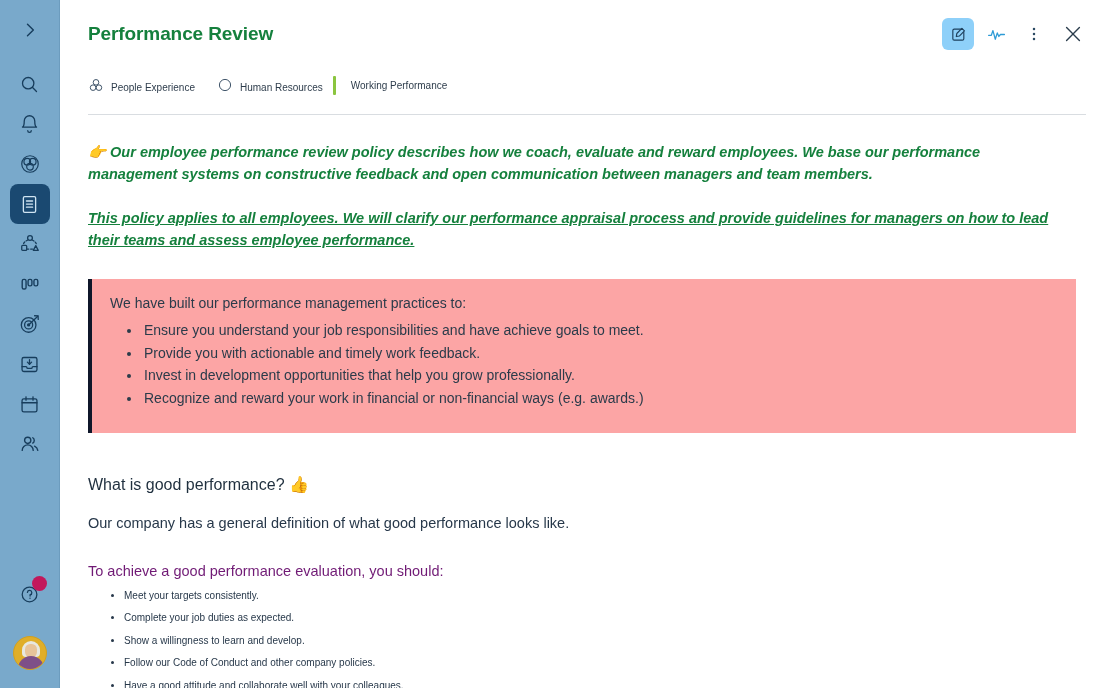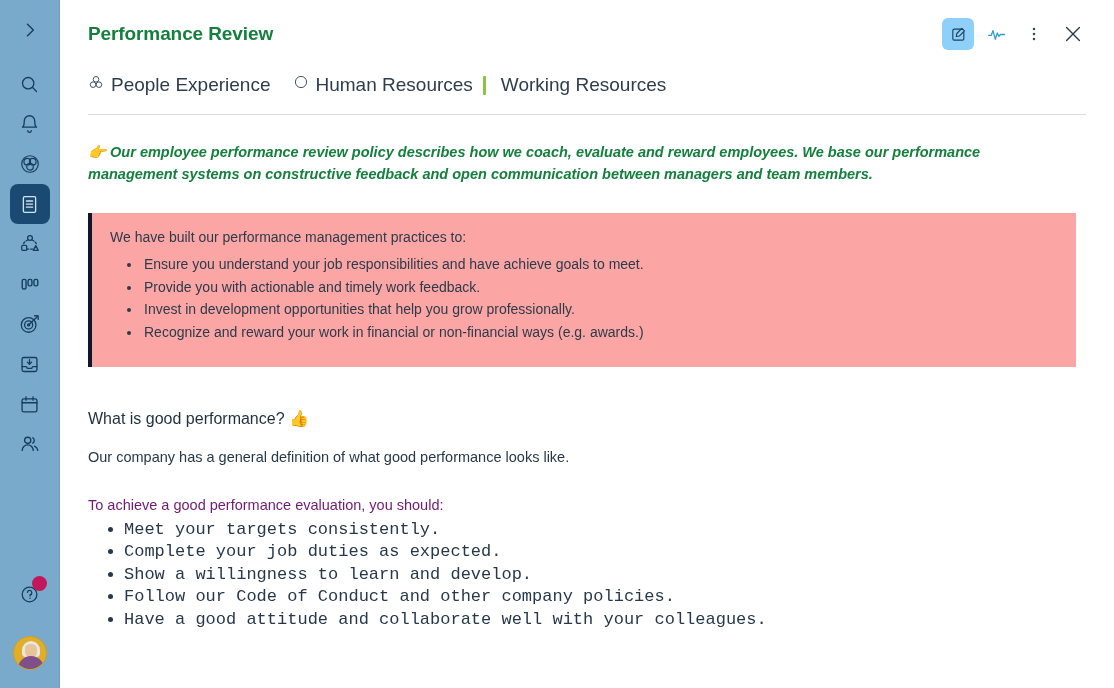--- a/index.html
+++ b/index.html
@@ -133,23 +133,23 @@
   
   #breadcrumb {
     display: flex;
     align-items: center;
     padding: 0 28px;
     height: 34px;
     gap: 0;
   }
   .crumb {
     display: flex;
-    align-items: flex-start;
+    align-items: flex-end;
     gap: 7px;
-    font-size: 19px;
+    font-size: 10px;
     color: #2e3d4c;
     cursor: pointer;
     white-space: nowrap;
   }
   .crumb-sep { width: 22px; }
   .crumb-bar {
     width: 3px;
     height: 19px;
     background: #8bc53f;
     margin-right: 15px;
@@ -227,24 +227,23 @@
     font-size: 14.5px;
     line-height: 21px;
     color: #701a75;
   }
   #goal-list {
     list-style: disc;
     margin: 3px 0 0 0;
     padding-left: 36px;
   }
   #goal-list li {
-    font-size: 17px;
+    font-size: 10px;
     line-height: 22.4px;
     color: #27384a;
-    font-family: Liberation Mono, monospace;
   }
 </style>
 </head>
 <body>
 
 <div id="app">
 
   <nav id="sidebar">
 
     <div class="rail-icon" id="expand-btn">
@@ -418,30 +417,31 @@
           <svg width="16" height="16" viewBox="0 0 24 24" fill="none" stroke="currentColor" stroke-width="1.5">
             <circle cx="12" cy="12" r="8.4"></circle>
           </svg>
         </span>
         <span>Human Resources</span>
       </div>
 
       <span class="crumb-bar"></span>
 
       <div class="crumb">
-        <span>Working Resources</span>
+        <span>Working Performance</span>
       </div>
     </nav>
 
     <div id="divider"></div>
 
     <div id="content">
 
       <p class="para bold"><span class="emoji">👉</span> <span>Our employee performance review policy describes how we coach, evaluate and reward employees. We base our performance management systems on constructive feedback and open communication between managers and team members.</span></p>
 
+      <p class="para underline">This policy applies to all employees. We will clarify our performance appraisal process and provide guidelines for managers on how to lead their teams and assess employee performance.</p>
 
       <div id="callout">
         <div class="lead">We have built our performance management practices to:</div>
         <ul>
           <li>Ensure you understand your job responsibilities and have achieve goals to meet.</li>
           <li>Provide you with actionable and timely work feedback.</li>
           <li>Invest in development opportunities that help you grow professionally.</li>
           <li>Recognize and reward your work in financial or non-financial ways (e.g. awards.)</li>
         </ul>
       </div>

